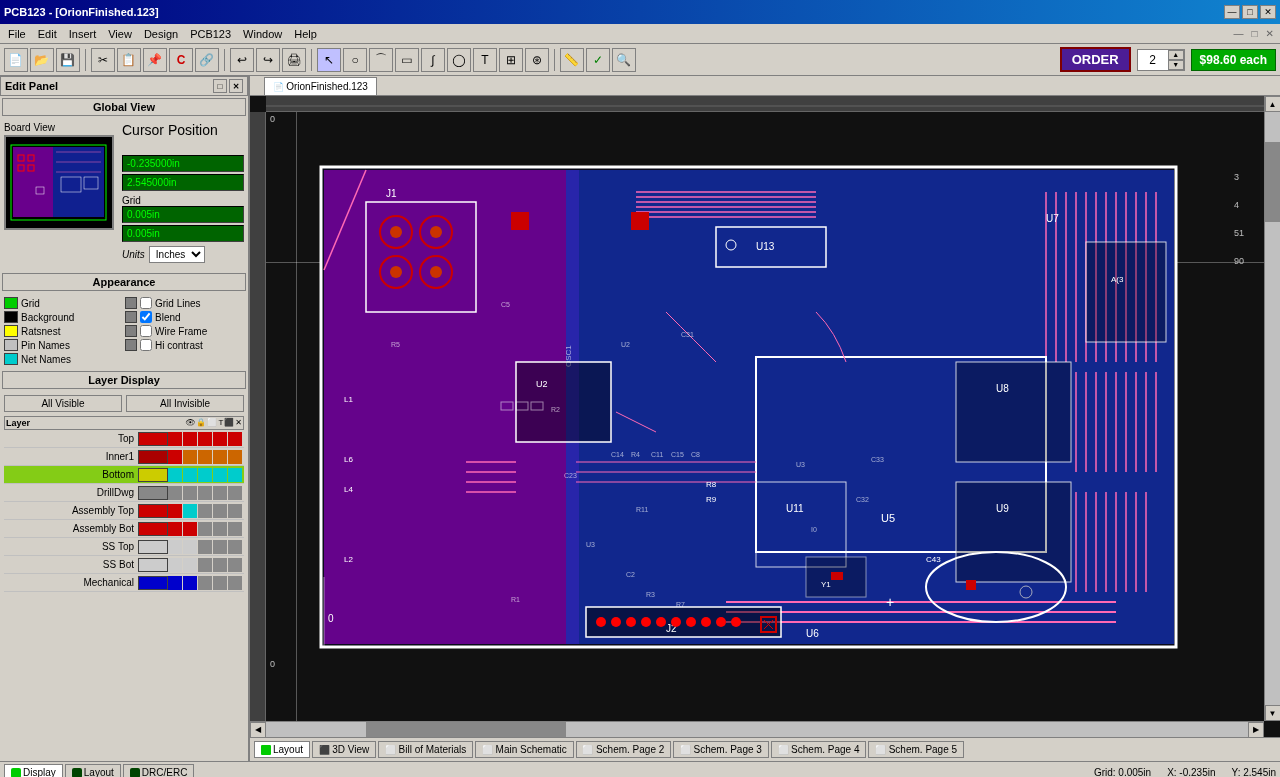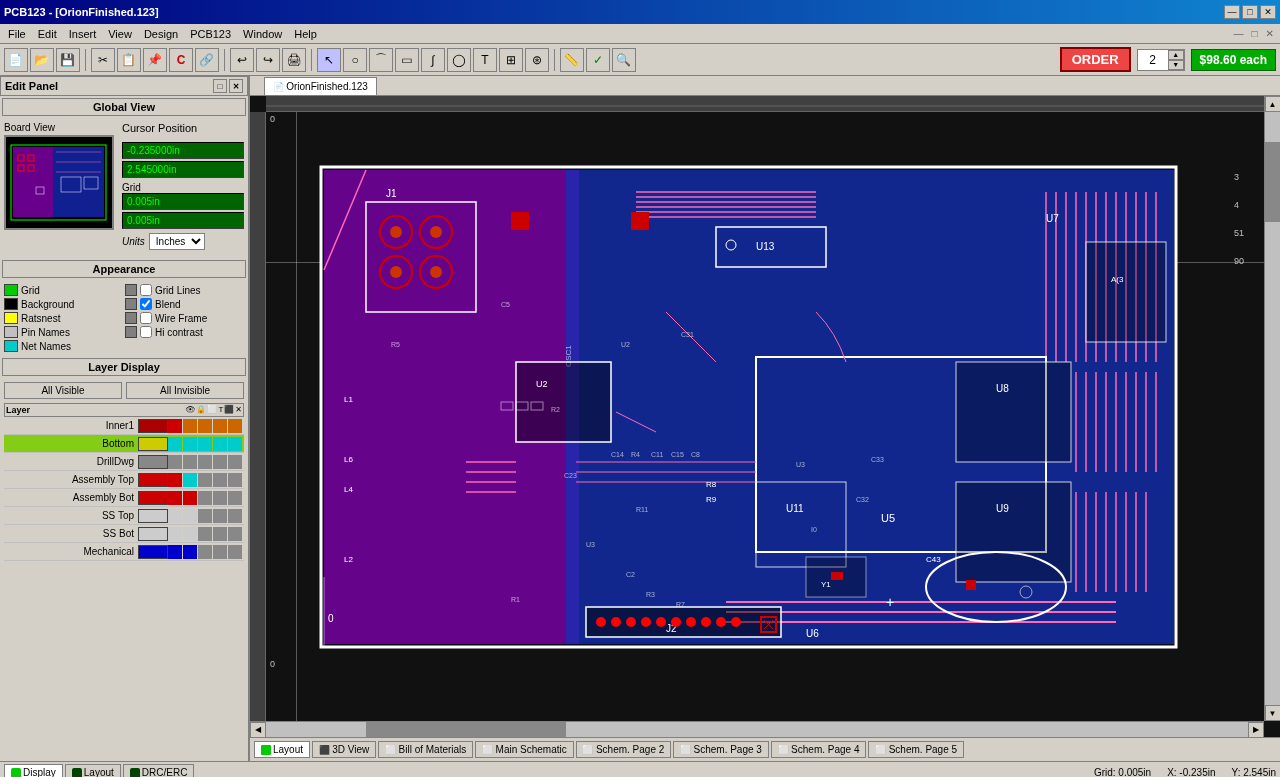--- a/index.html
+++ b/index.html
@@ -47,21 +47,21 @@
       border-bottom: 1px solid #808080;
       gap: 2px;
     }
     .toolbar-btn {
       width: 24px; height: 24px; background: #d4d0c8;
       border: 1px solid #808080; display: flex; align-items: center; justify-content: center;
       cursor: pointer; font-size: 12px;
     }
     .toolbar-separator { width: 1px; height: 22px; background: #808080; margin: 0 3px; }
     .order-btn {
-      background: #ef4444; color: white; font-weight: bold; padding: 3px 10px;
+      background: #4c1d95; color: white; font-weight: bold; padding: 3px 10px;
       border: 2px solid #800000; font-size: 13px; cursor: pointer;
     }
     .qty-control {
       display: flex; align-items: center; border: 1px solid #808080; background: white; margin: 0 4px;
     }
     .qty-input { width: 30px; text-align: center; border: none; font-size: 12px; }
     .qty-arrows { display: flex; flex-direction: column; }
     .qty-arrow { width: 16px; height: 10px; background: #d4d0c8; border: 1px solid #808080; font-size: 7px; cursor: pointer; display: flex; align-items: center; justify-content: center; }
     .price-display {
       background: #00aa00; color: white; font-weight: bold; padding: 3px 8px;
@@ -113,21 +113,21 @@
       margin-bottom: 4px;
     }
     .board-view-box {
       width: 110px; height: 95px;
       background: black;
       border: 2px solid #808080;
       position: relative;
       overflow: hidden;
     }
     .cursor-pos { flex: 1; }
-    .pos-label { font-size: 11px; color: black; margin-bottom: 8px; }
+    .pos-label { font-size: 14px; color: black; margin-bottom: 17px; }
     .pos-value {
       background: #006400; color: #00ff00;
       padding: 2px 4px; font-size: 10px; margin-bottom: 2px;
       border: 1px inset #404040;
     }
     .grid-section { margin-top: 4px; }
     .grid-label { font-size: 10px; }
     .grid-value {
       background: #006400; color: #00ff00;
       padding: 2px 4px; font-size: 10px; margin-bottom: 2px;
@@ -460,20 +460,31 @@
         <div class="layer-col-icons">
           <span style="font-size:8px;">👁</span>
           <span style="font-size:8px;">🔒</span>
           <span style="font-size:8px;">⬜</span>
           <span style="font-size:8px;">T</span>
           <span style="font-size:8px;">⬛</span>
           <span style="font-size:8px;">✕</span>
         </div>
       </div>
 
+      <div class="layer-row">
+        <div class="layer-name">Top</div>
+        <div class="layer-color" style="background:#cc0000;"></div>
+        <div class="layer-checks">
+          <div style="width:14px;height:14px;background:#cc0000;"></div>
+          <div style="width:14px;height:14px;background:#cc0000;"></div>
+          <div style="width:14px;height:14px;background:#cc0000;"></div>
+          <div style="width:14px;height:14px;background:#cc0000;"></div>
+          <div style="width:14px;height:14px;background:#cc0000;"></div>
+        </div>
+      </div>
       <div class="layer-row">
         <div class="layer-name">Inner1</div>
         <div class="layer-color" style="background:#aa0000;"></div>
         <div class="layer-checks">
           <div style="width:14px;height:14px;background:#cc0000;"></div>
           <div style="width:14px;height:14px;background:#cc6600;"></div>
           <div style="width:14px;height:14px;background:#cc6600;"></div>
           <div style="width:14px;height:14px;background:#cc6600;"></div>
           <div style="width:14px;height:14px;background:#cc6600;"></div>
         </div>

